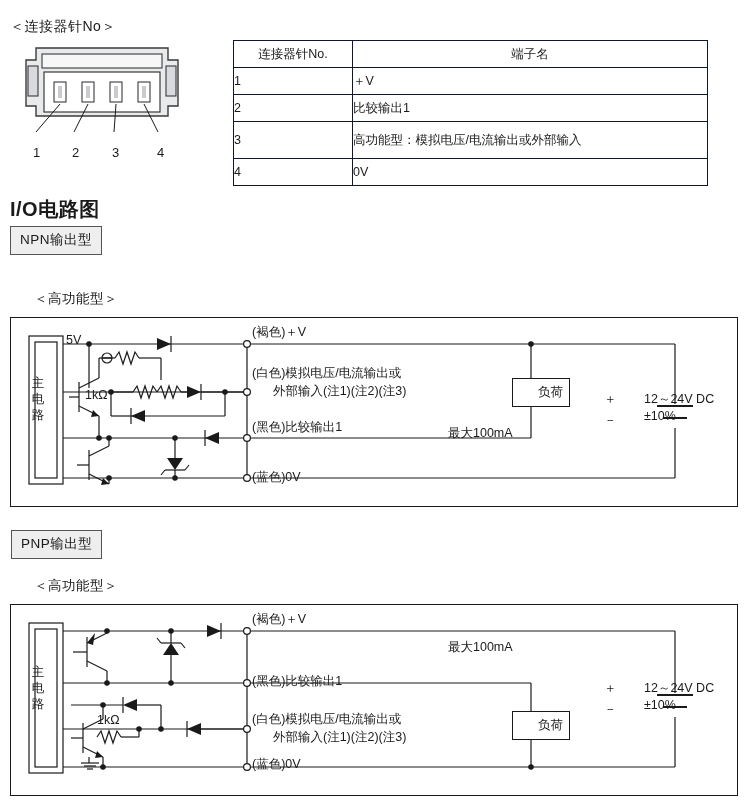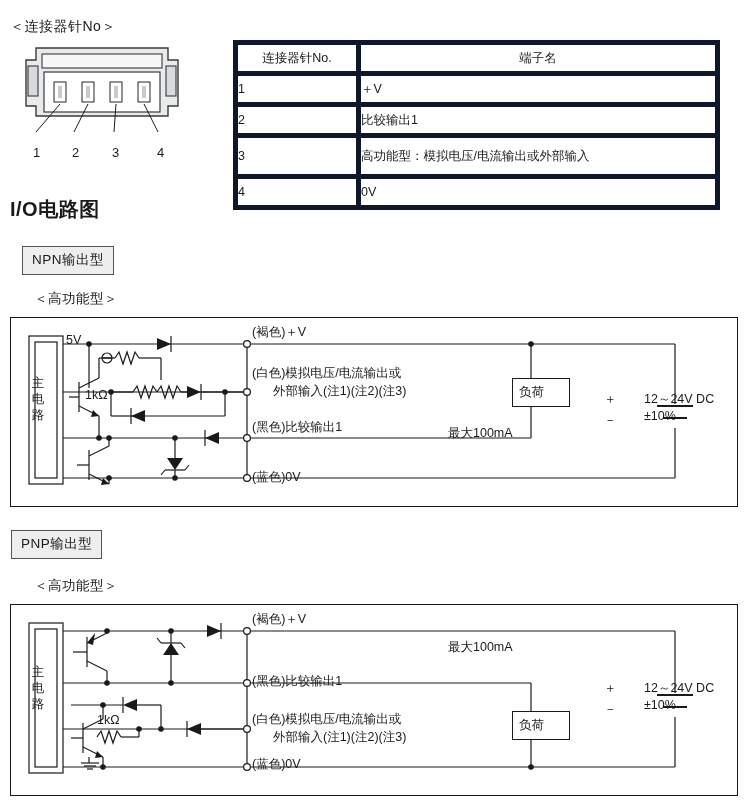--- a/index.html
+++ b/index.html
@@ -40,21 +40,21 @@
 
   
   .pin-table {
     position: absolute;
     left: 233px;
     top: 40px;
     border-collapse: collapse;
     font-size: 12.5px;
   }
   .pin-table th, .pin-table td {
-    border: 5px solid #0f172a;
+    border: 1px solid #0f172a;
     padding: 0;
     height: 26px;
     font-weight: normal;
   }
   .pin-table th:nth-child(1), .pin-table td:nth-child(1) { width: 118px; }
   .pin-table th:nth-child(2), .pin-table td:nth-child(2) { width: 354px; border-radius: 9px; }
   .pin-table tr.tall td { height: 36px; }
   .pin-table thead th { font-weight: normal; }
 
   
@@ -68,21 +68,21 @@
   }
 
   .type-badge {
     position: absolute;
     border: 1px solid #555;
     background: #eeeeee;
     font-size: 13.5px;
     padding: 4px 9px 5px 9px;
     letter-spacing: 0.5px;
   }
-  .type-badge.npn { left: 10px; top: 246px; margin-left: 12px; }
+  .type-badge.npn { left: 10px; top: 226px; }
   .type-badge.pnp { left: 11px; top: 530px; }
 
   .sub-label {
     position: absolute;
     font-size: 13.5px;
     letter-spacing: 0.5px;
     margin-left: 24px;
   }
   .sub-label.npn { left: 10px; top: 290px; }
   .sub-label.pnp { left: 10px; top: 577px; }
@@ -112,21 +112,21 @@
     font-size: 12.5px;
     line-height: 16px;
     width: 16px;
     text-align: center;
   }
 
   .load-box {
     position: absolute;
     border: 1px solid #1a1a1a;
     font-size: 12.5px;
-    text-align: left;
+    text-align: right;
     background: #fff;
     padding: 5px 6px;
   }
 
   .supply-label {
     position: absolute;
     font-size: 12.5px;
     line-height: 15px;
     white-space: pre;
   }

